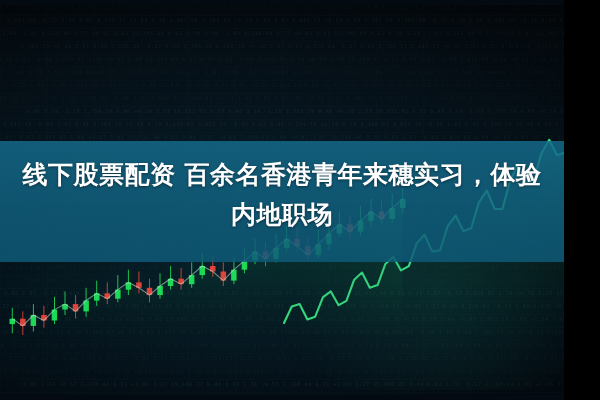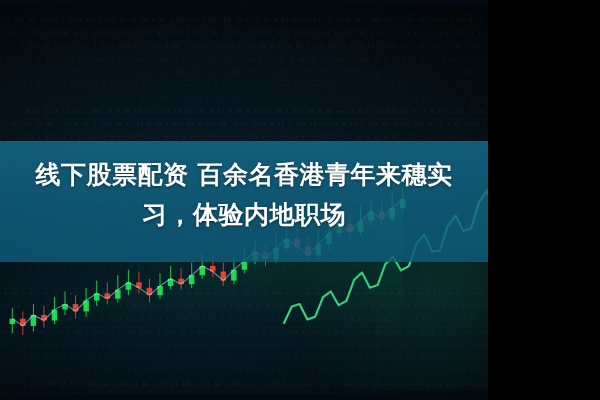--- a/index.html
+++ b/index.html
@@ -3,21 +3,21 @@
 <meta charset="utf-8">
 <title>线下股票配资</title>
 <style>
   html, body {
     margin: 0;
     padding: 0;
     background: #000;
   }
   #stage {
     position: relative;
-    width: 488px;
+    width: 564px;
     height: 400px;
     overflow: hidden;
     background: #a21caf;
     font-family: "DejaVu Sans", "Liberation Sans", sans-serif;
     user-select: none;
   }
 
   
   .bg-base {
     position: absolute;

